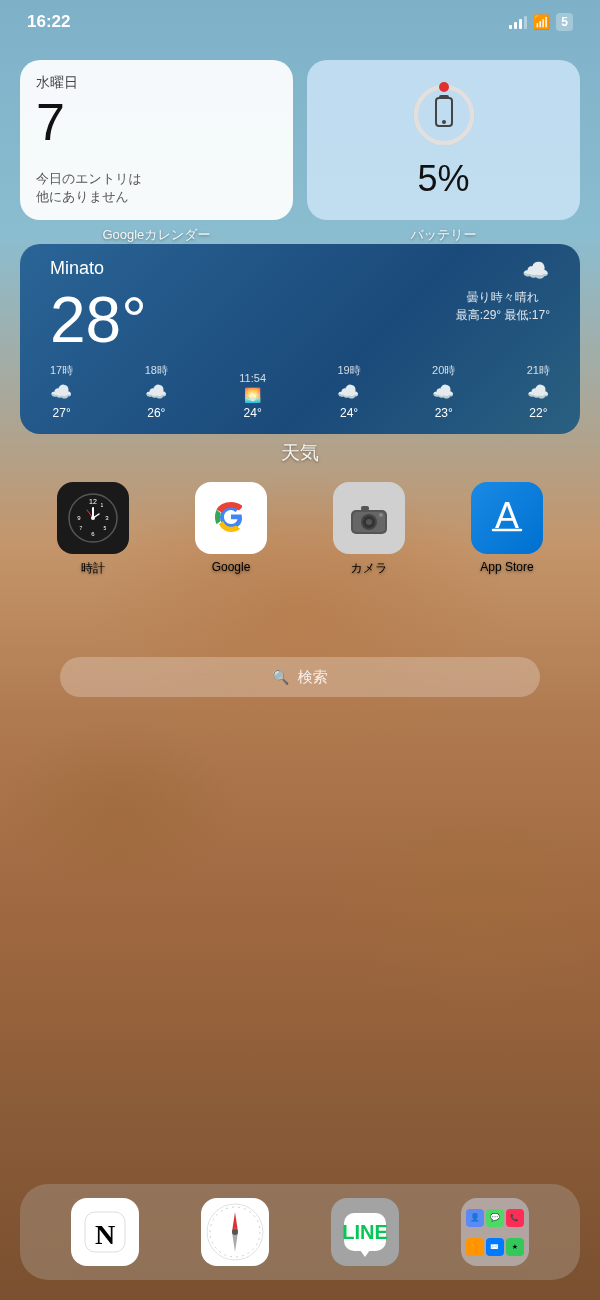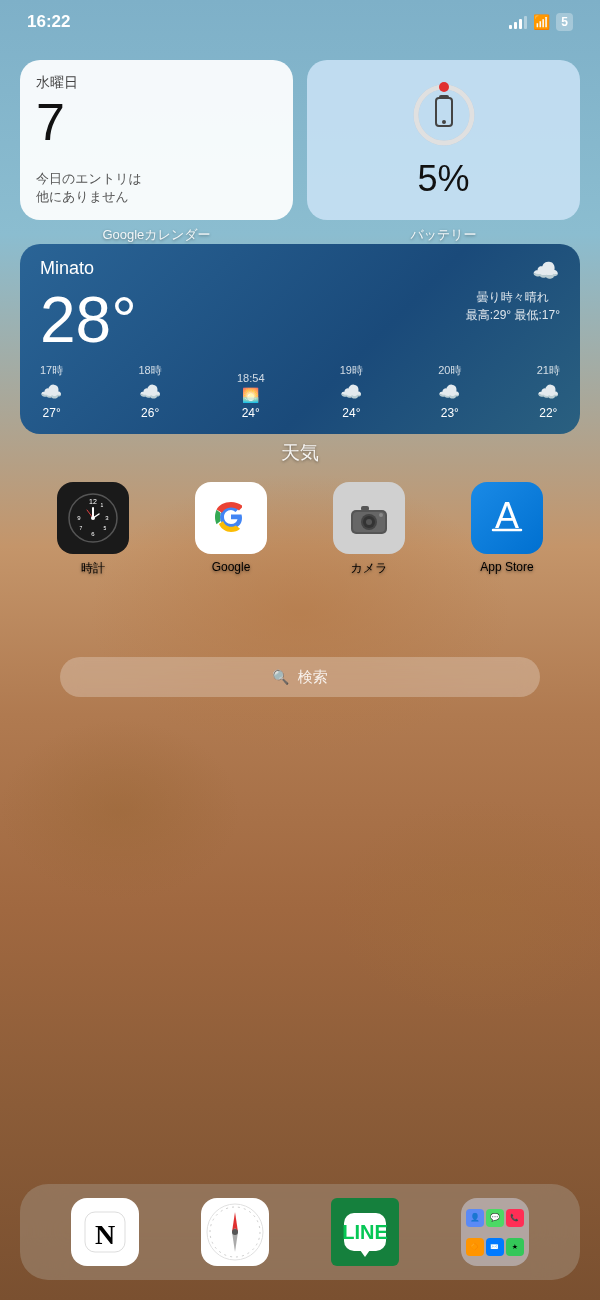--- a/index.html
+++ b/index.html
@@ -159,21 +159,21 @@
     .widget-col {
       flex: 1;
       display: flex;
       flex-direction: column;
     }
 
     
     #weather-widget {
       background: linear-gradient(135deg, #2a6496 0%, #1a4a7a 60%, #2a6080 100%);
       border-radius: 20px;
-      padding: 14px 20px;
+      padding: 14px 30px;
       margin-bottom: 6px;
       color: white;
     }
     #weather-header {
       display: flex;
       justify-content: space-between;
       align-items: flex-start;
       margin-bottom: 4px;
     }
     .weather-city {
@@ -343,22 +343,21 @@
     }
 
     
     .safari-app {
       background: white;
       position: relative;
     }
 
     
     .line-app {
-      background: #15803d;
-      border-radius: 6px;
+      background: #a3a3a3;
     }
     
     .line-bubble {
       width: 42px;
       height: 38px;
       background: white;
       border-radius: 10px;
       position: relative;
       display: flex;
       align-items: center;
@@ -473,21 +472,21 @@
         <span class="hour-time">17時</span>
         <span class="hour-icon">☁️</span>
         <span class="hour-temp">27°</span>
       </div>
       <div class="weather-hour">
         <span class="hour-time">18時</span>
         <span class="hour-icon">☁️</span>
         <span class="hour-temp">26°</span>
       </div>
       <div class="weather-hour">
-        <span class="hour-time">18:54</span>
+        <span class="hour-time">11:54</span>
         <span class="hour-icon" style="font-size:14px;">🌅</span>
         <span class="hour-temp">24°</span>
       </div>
       <div class="weather-hour">
         <span class="hour-time">19時</span>
         <span class="hour-icon">☁️</span>
         <span class="hour-temp">24°</span>
       </div>
       <div class="weather-hour">
         <span class="hour-time">20時</span>

